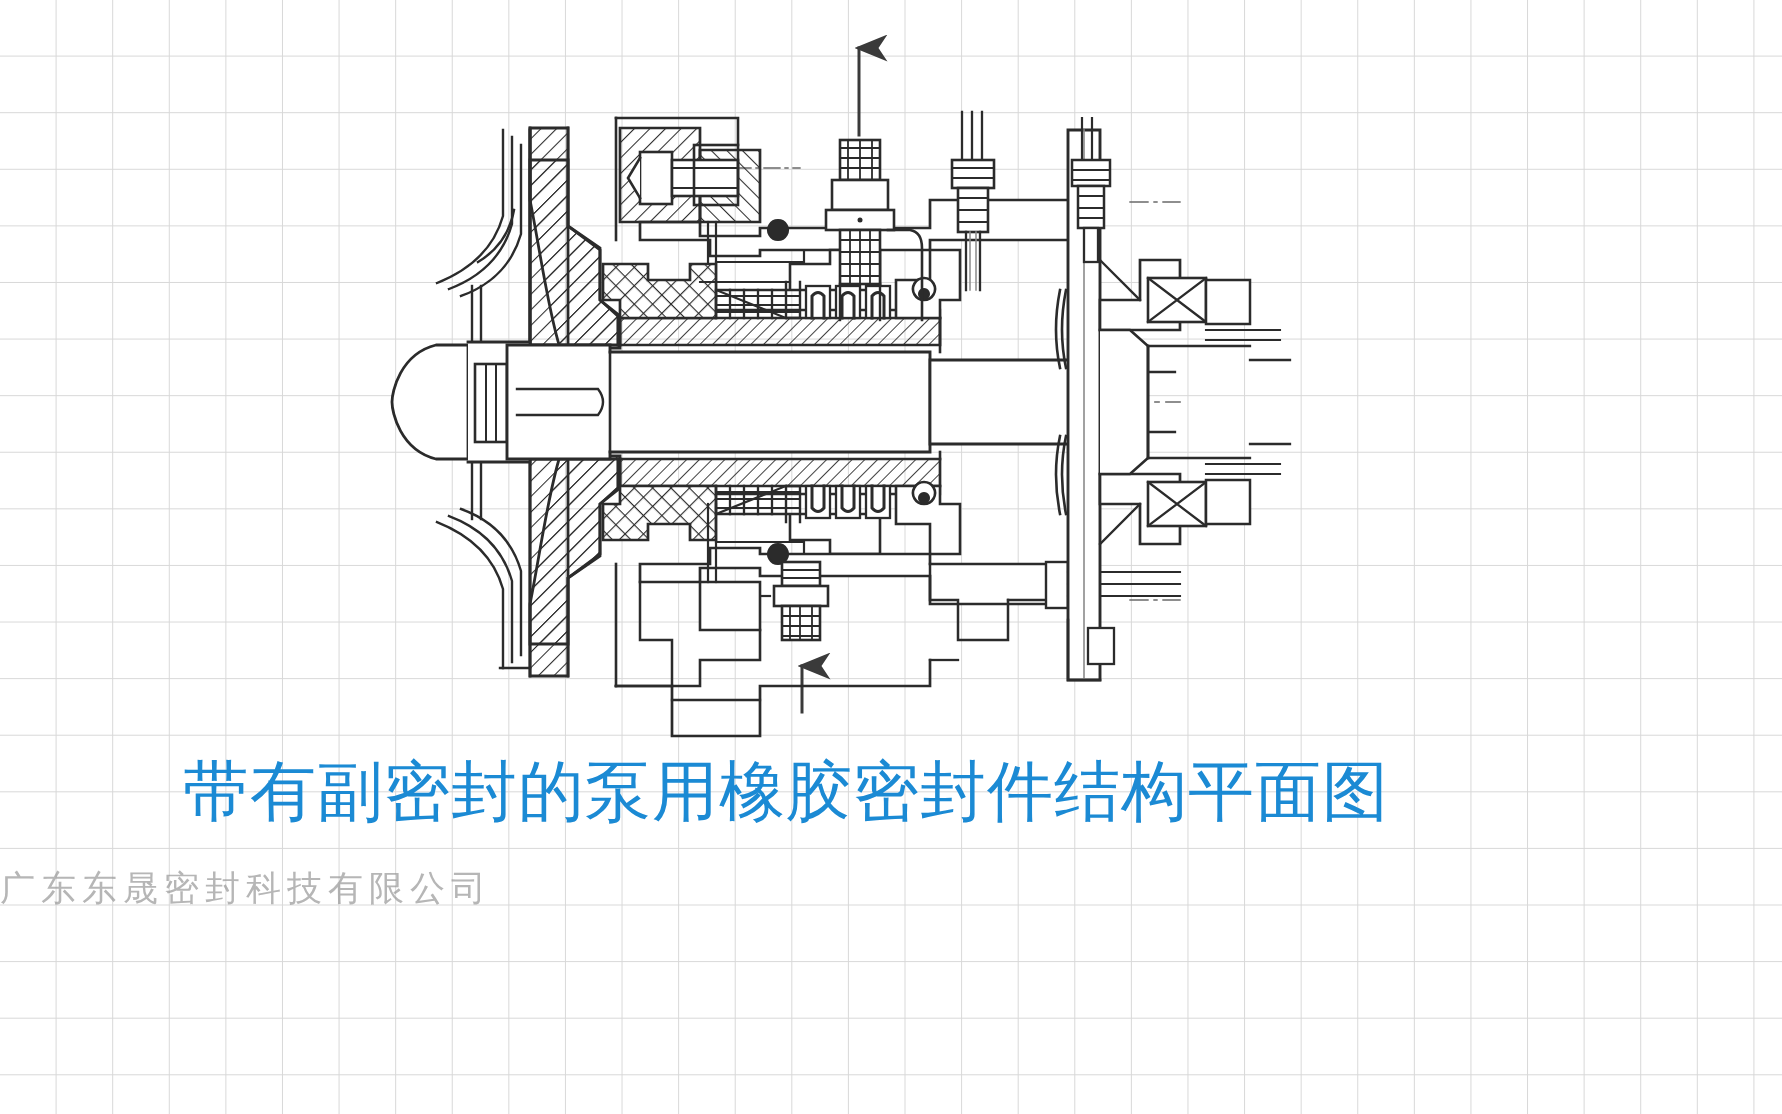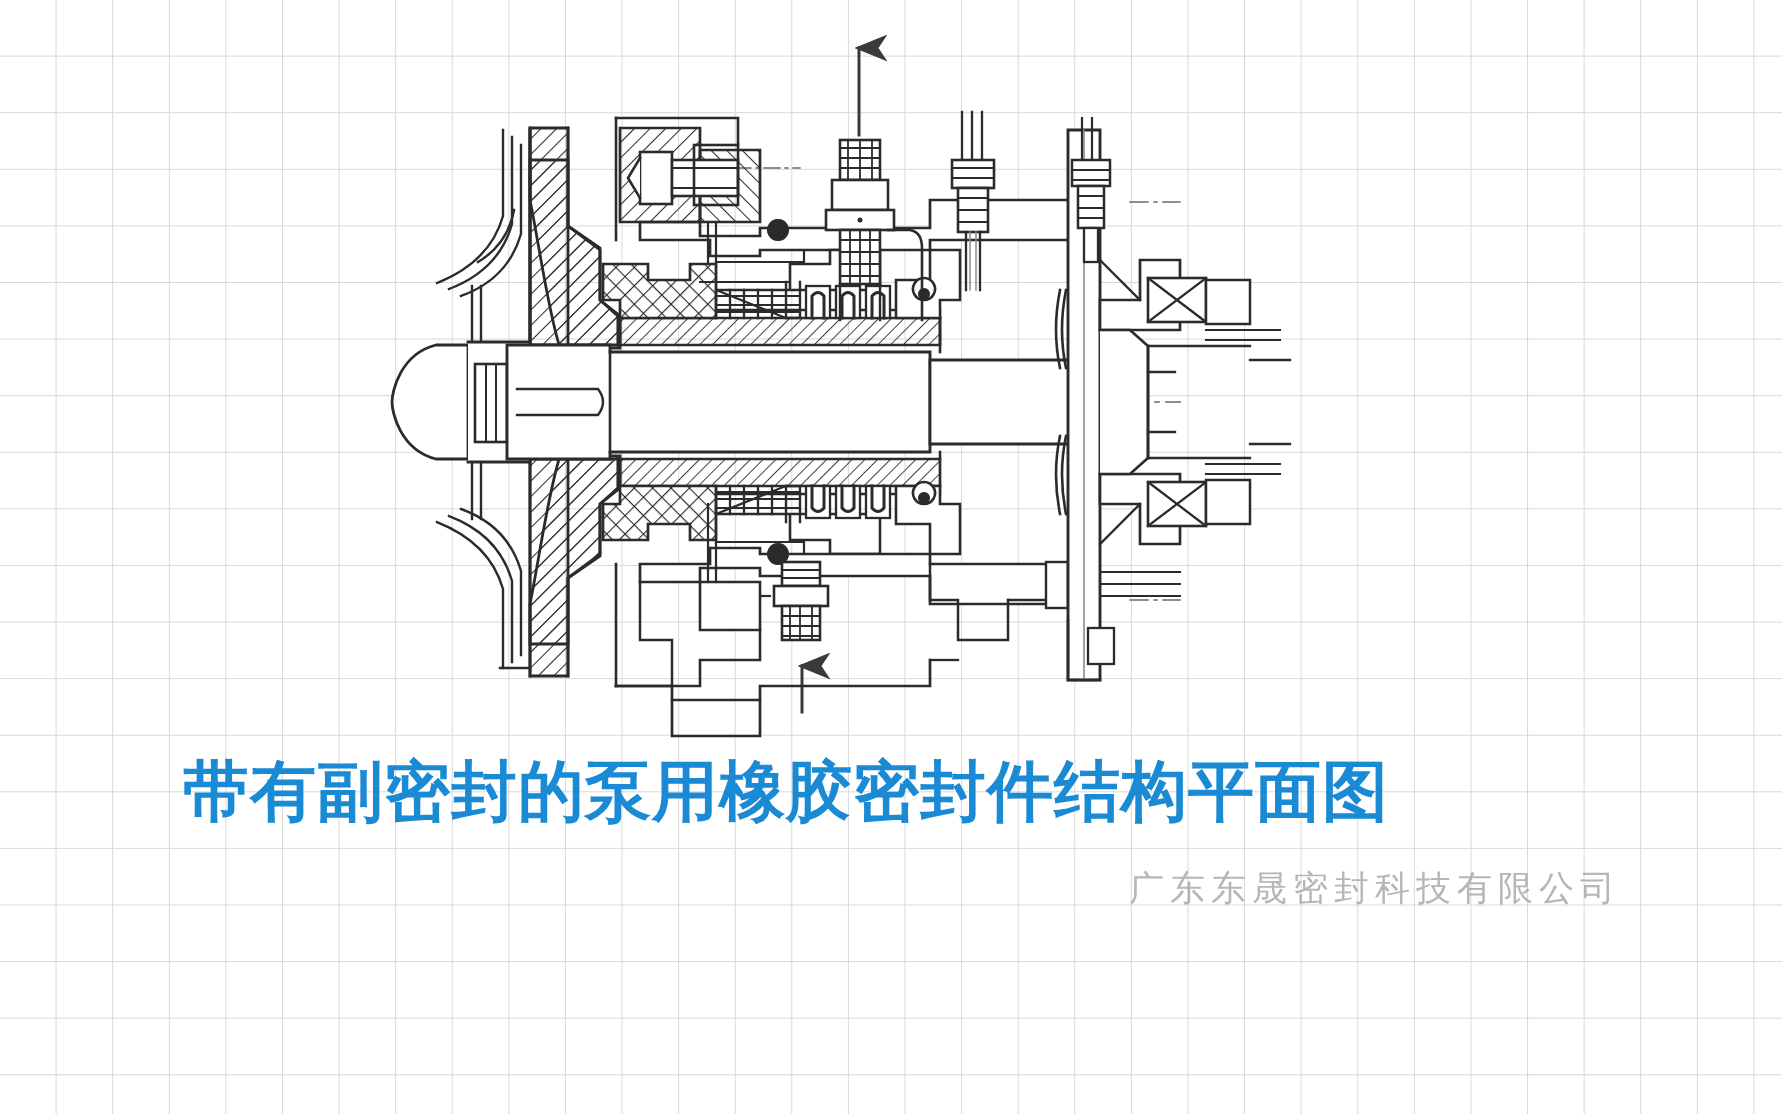--- a/index.html
+++ b/index.html
@@ -22,33 +22,32 @@
   }
   #drawing{
     position:absolute;left:0;top:0;width:1782px;height:1114px;
   }
   #title{
     position:absolute;
     left:0;top:756px;width:1572px;
     text-align:center;
     color:#1b8ad4;
     font-size:66px;
-    font-weight:bold;
+    font-weight:normal;
     letter-spacing:1px;
     line-height:1.1;
     white-space:nowrap;
     font-family:"DejaVu Sans","Liberation Sans",sans-serif;
   }
   #wm{
     position:absolute;
     left:0;top:868px;width:1614px;
-    text-align:right;
+    text-align:left;
     color:#9a9a9a;
     opacity:.72;
-    padding-left:7px;
   }
   #wm .cn{
     font-size:35px;
     font-family:"DejaVu Serif","Liberation Serif",serif;
     letter-spacing:6px;
     display:block;
     line-height:1.15;
   }
   #wm .url{
     font-size:32px;

